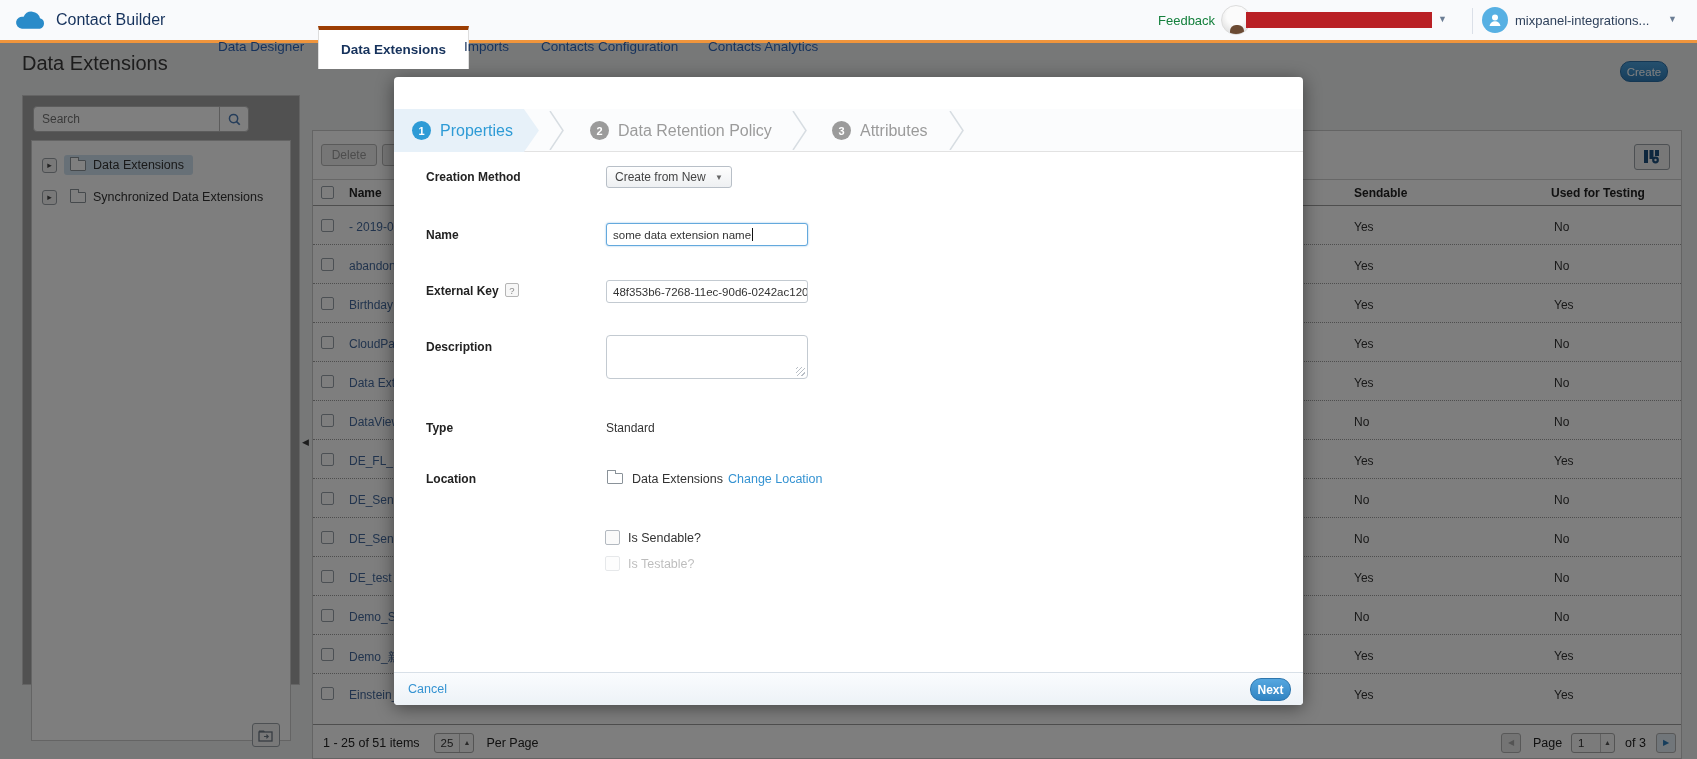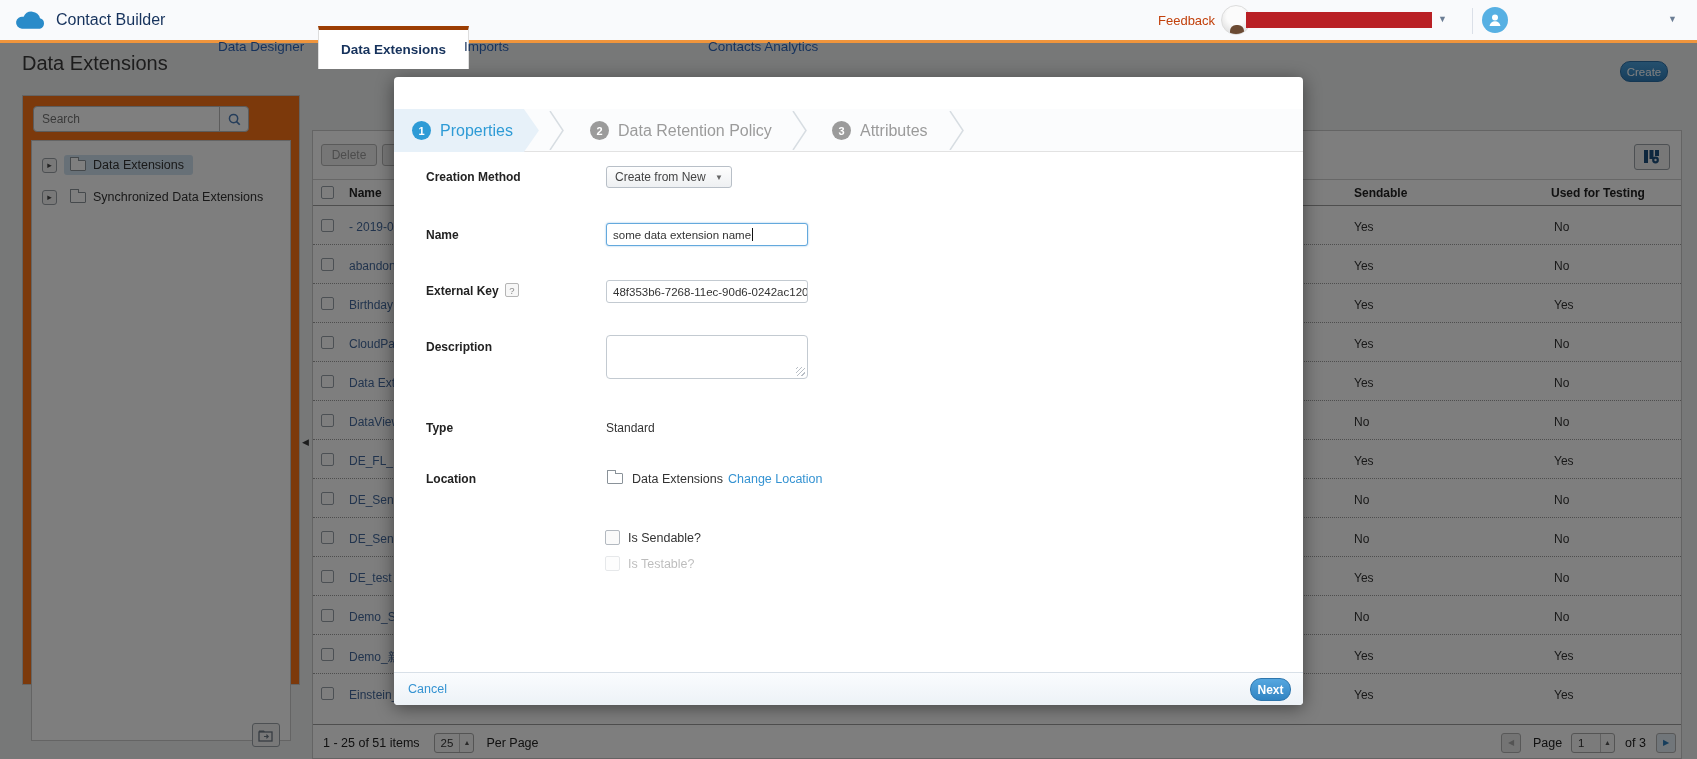--- a/index.html
+++ b/index.html
@@ -12,21 +12,21 @@
   
   .navbar { position:absolute; top:0; left:0; width:1697px; height:43px;
     background:#f9fafc; border-bottom:3px solid #f0953c; z-index:40; }
   .brand { position:absolute; left:14px; top:0; height:40px; display:flex; align-items:center; gap:10px; }
   .brand-text { font-size:16px; color:#16325c; }
   .navitem { position:absolute; top:0; height:40px; display:flex; align-items:center;
     font-size:13.5px; color:#16325c; cursor:pointer;margin-top:26px; }
   .navitem.active { height:43px; background:#fff; border-top:4px solid #9c3d03;
     border-left:1px solid #ddd; border-right:1px solid #ddd; padding:0 22px; font-weight:bold; }
   .feedback { position:absolute; left:1158px; top:0; height:40px; display:flex; align-items:center;
-    color:#c2410c; font-size:13px; cursor:pointer; }
+    color:#15803d; font-size:13px; cursor:pointer; }
   .einstein { position:absolute; left:1221px; top:5px; width:30px; height:30px; border-radius:50%;
     background:radial-gradient(circle at 50% 35%, #fbfbfb 0 40%, #e7e7e7 70%, #d8d8d8 100%);
     border:1px solid #ddd; overflow:hidden; }
   .einstein:after { content:""; position:absolute; left:8px; bottom:0; width:14px; height:9px;
     background:#6b4a33; border-radius:6px 6px 0 0; }
   .redacted { position:absolute; left:1246px; top:12px; width:186px; height:16px; background:#b92025; }
   .nav-caret { position:absolute; top:14px; font-size:9px; color:#6b7d94; }
   .nav-divider { position:absolute; left:1472px; top:8px; width:1px; height:26px; background:#dbe0e8; }
   .user-avatar { position:absolute; left:1482px; top:7px; width:26px; height:26px; border-radius:50%;
     background:#57b0e3; display:flex; align-items:center; justify-content:center; }
@@ -34,21 +34,21 @@
     font-size:13px; color:#30425c; max-width:148px; white-space:nowrap; overflow:hidden; }
 
   
   .page-title { position:absolute; left:22px; top:52px; font-size:20px; color:#3a3a3a; font-weight:500; }
   .create-btn { position:absolute; left:1620px; top:61px; width:48px; height:21px;
     background:linear-gradient(#4aa0dc,#2f7cb8); border:1px solid #2a6ea6; border-radius:10px;
     color:#fff; font-size:11.5px; display:flex; align-items:center; justify-content:center; cursor:pointer; }
 
   
   .left-panel { position:absolute; left:22px; top:95px; width:278px; height:590px;
-    background:#f97316; border:1px solid #c9c9c9; }
+    background:#a3a3a3; border:1px solid #c9c9c9; }
   .search-wrap { position:absolute; left:10px; top:10px; width:216px; height:26px; }
   .search-input { width:216px; height:26px; border:1px solid #b9b9b9; border-radius:4px;
     background:#fff; font-family:"Liberation Sans",sans-serif; font-size:12px; color:#555; padding:0 34px 0 8px; outline:none; }
   .search-btn { position:absolute; right:0; top:0; width:30px; height:26px; border-left:1px solid #b9b9b9;
     border-radius:0 4px 4px 0; display:flex; align-items:center; justify-content:center; cursor:pointer; }
   .tree-box { position:absolute; left:8px; top:44px; width:260px; height:601px;
     border:1px solid #c9c9c9; background:#fdfdfd; }
   .tree-row { position:absolute; left:0; width:100%; height:22px; display:flex; align-items:center; cursor:pointer; }
   .tw-btn { width:15px; height:15px; border:1px solid #9aa0a6; border-radius:3px; background:#f3f3f3;
     margin-left:10px; display:flex; align-items:center; justify-content:center;
@@ -143,33 +143,35 @@
   <div class="navbar">
     <div class="brand">
       <svg width="32" height="22" viewBox="0 0 48 32">
         <path d="M39 29H12a9 9 0 1 1 2.4-17.7A13 13 0 0 1 39 13.5 8 8 0 0 1 39 29z" fill="#2a8bc9"></path>
       </svg>
       <span class="brand-text">Contact Builder</span>
     </div>
     <div class="navitem" style="left:218px">Data Designer</div>
     <div class="navitem active" style="left:318px">Data Extensions</div>
     <div class="navitem" style="left:464px">Imports</div>
+    <div class="navitem" style="left:541px">Contacts Configuration</div>
     <div class="navitem" style="left:708px">Contacts Analytics</div>
 
     <div class="feedback">Feedback</div>
     <div class="einstein"></div>
     <div class="redacted"></div>
     <div class="nav-caret" style="left:1438px">▼</div>
     <div class="nav-divider"></div>
     <div class="user-avatar">
       <svg width="16" height="16" viewBox="0 0 16 16">
         <circle cx="8" cy="5.4" r="3" fill="#fff"></circle>
         <path d="M2.5 14c.5-3.3 2.8-4.8 5.5-4.8s5 1.5 5.5 4.8z" fill="#fff"></path>
       </svg>
     </div>
+    <div class="account-name">mixpanel-integrations...</div>
     <div class="nav-caret" style="left:1668px">▼</div>
   </div>
 
   <div class="page-title">Data Extensions</div>
   <div class="create-btn">Create</div>
 
   <div class="left-panel">
     <div class="search-wrap">
       <input class="search-input" placeholder="Search" style="">
       <div class="search-btn">

